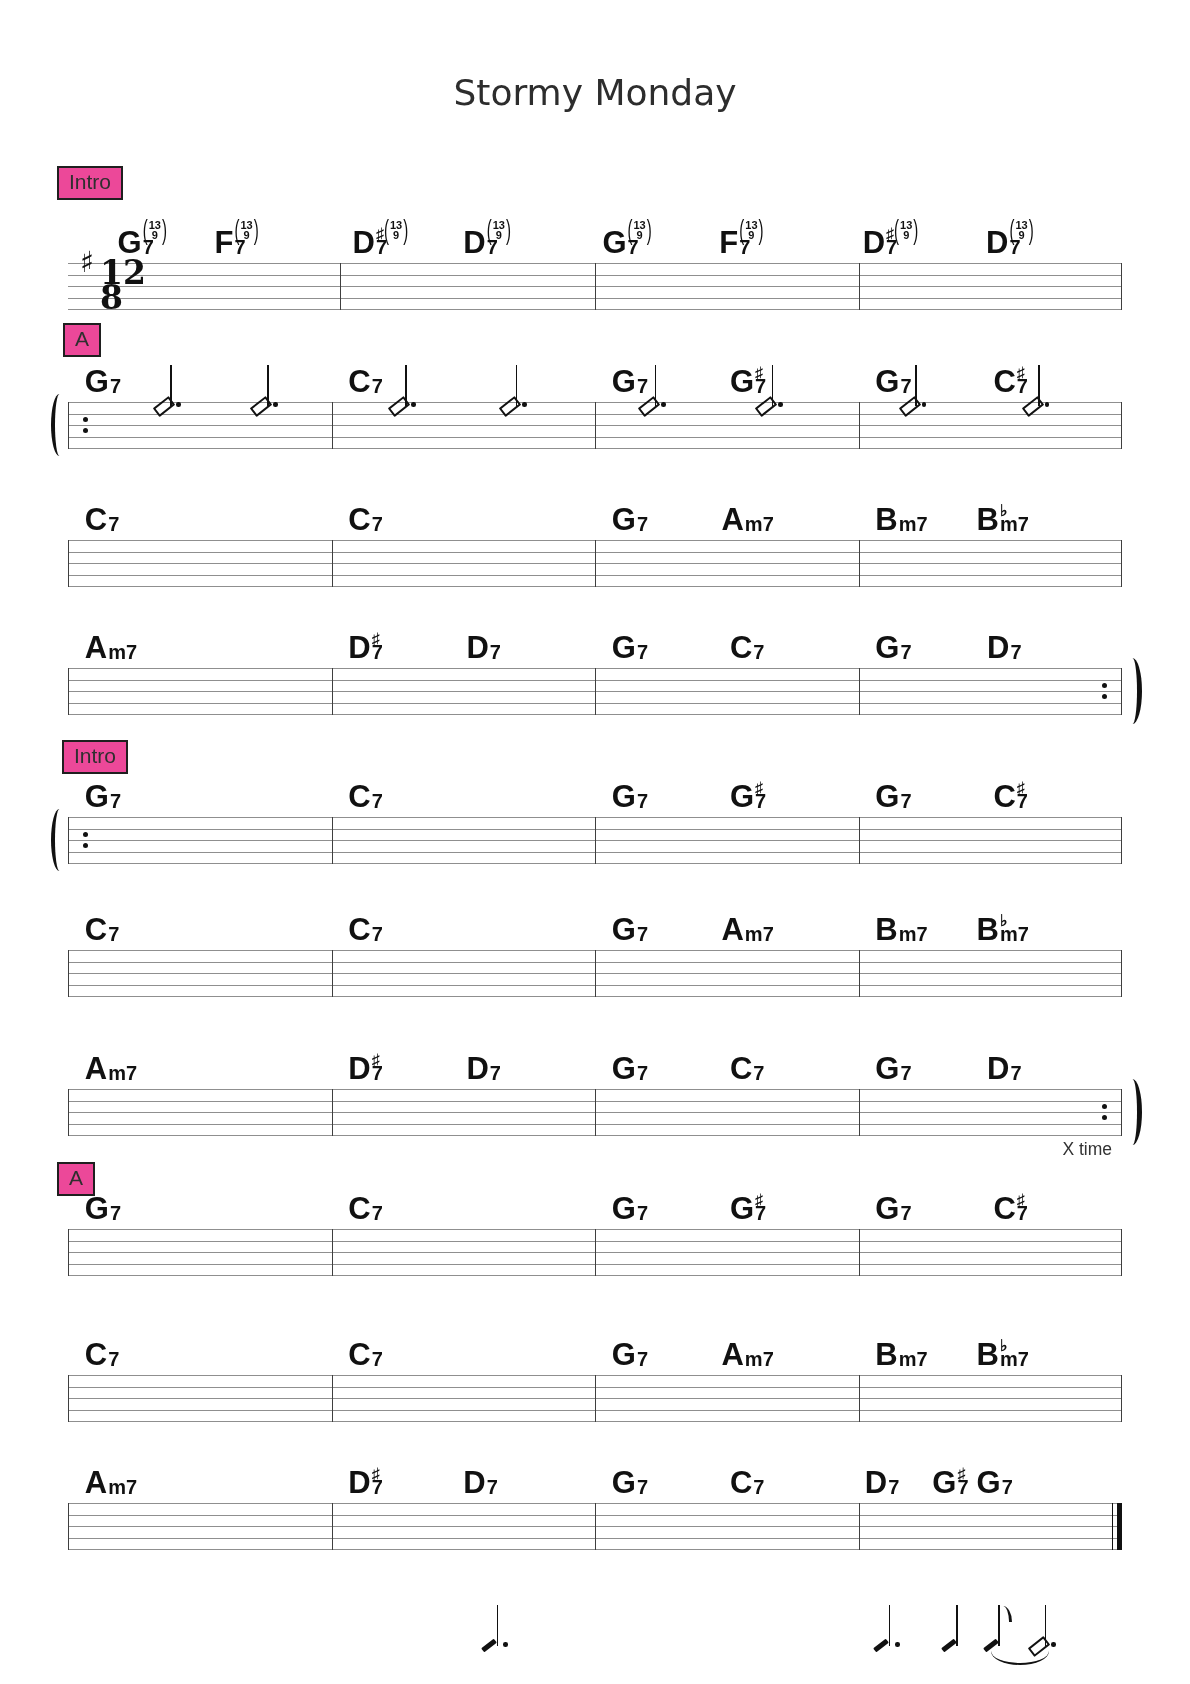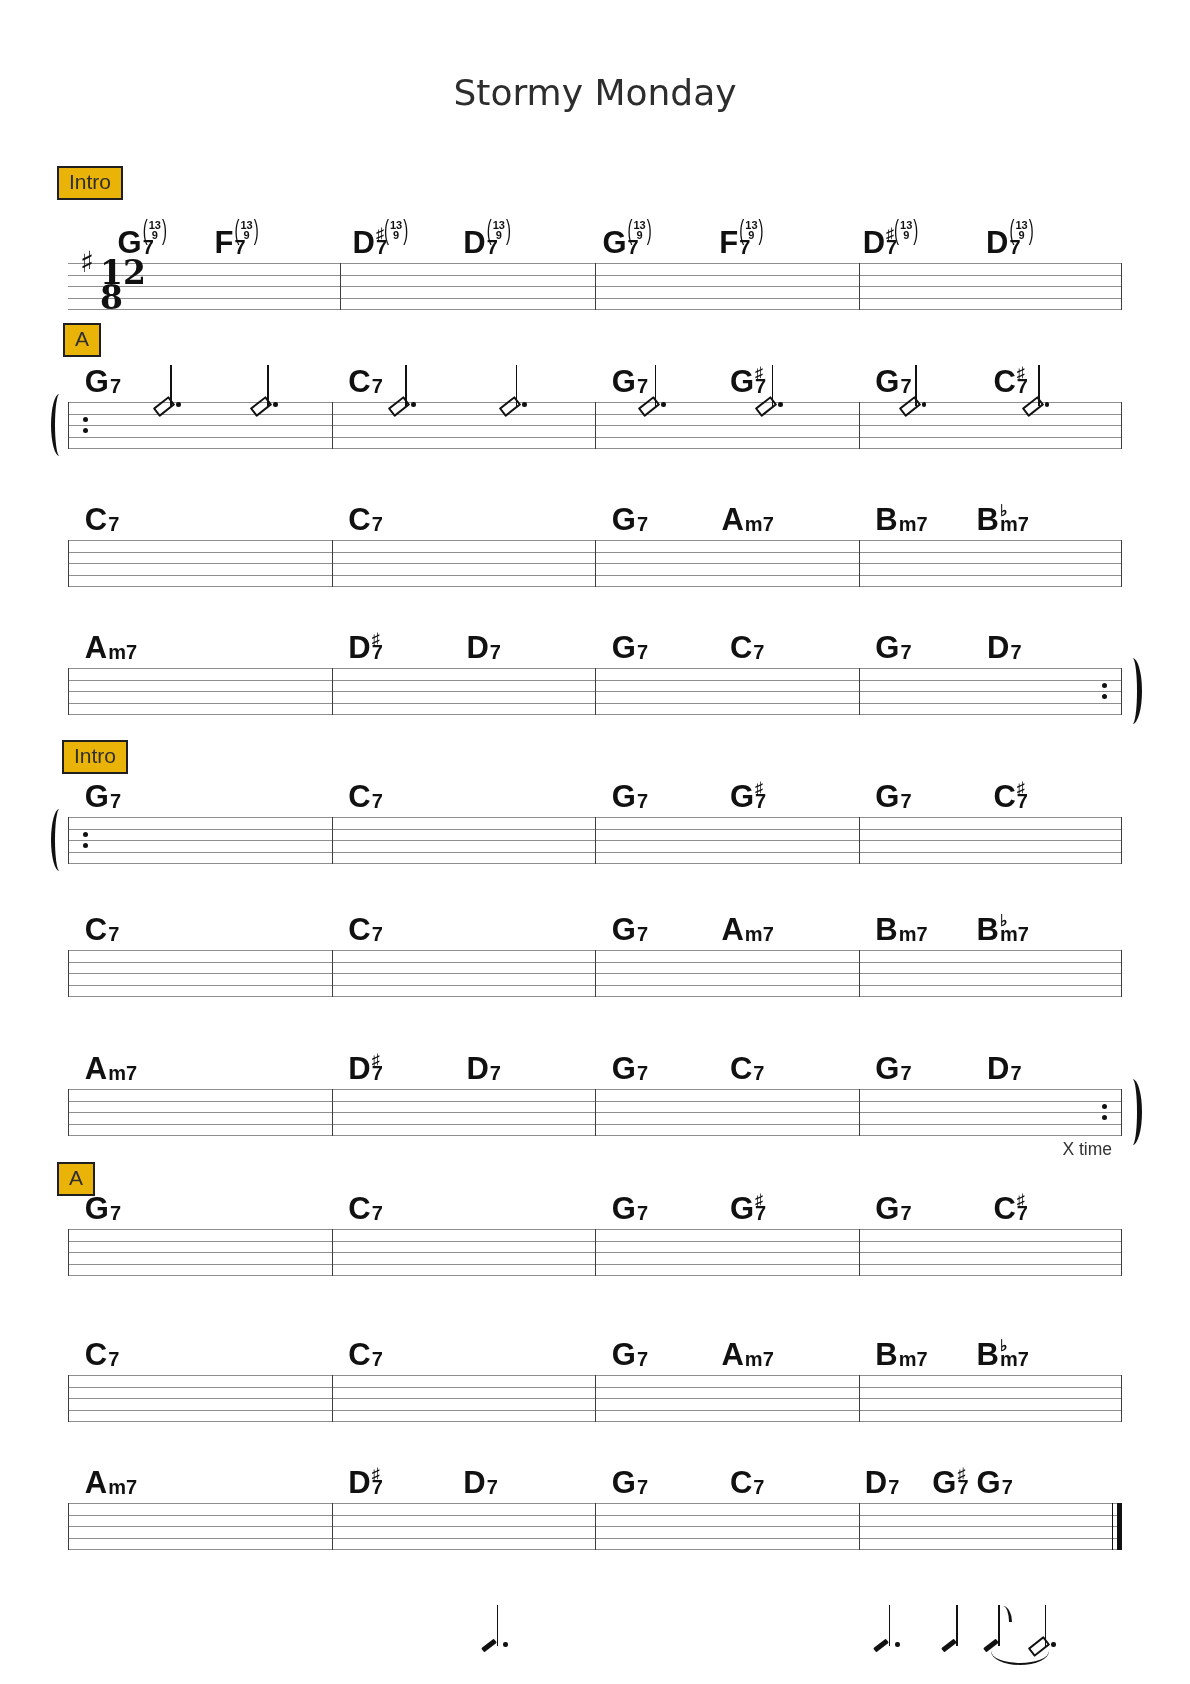--- a/index.html
+++ b/index.html
@@ -4,21 +4,21 @@
 <style>
   html,body{margin:0;padding:0;background:#fff;}
   .sheet{position:relative;width:1190px;height:1684px;background:#fff;overflow:hidden;
          font-family:"Liberation Sans",sans-serif;}
   .title{position:absolute;top:72px;left:0;right:0;text-align:center;
          font-family:"DejaVu Sans",sans-serif;font-size:36px;font-weight:400;color:#2d2d2d;}
   .footer{position:absolute;top:1610px;left:0;right:0;text-align:center;
           font-size:16.5px;color:#1a1a1a;}
   .footer .gap{display:inline-block;width:16px;}
   .system{position:absolute;left:68px;width:1054px;height:192px;}
-  .secbox{position:absolute;border:2.5px solid #1f1f1f;background:#eab308;color:#2f2f2f;
+  .secbox{position:absolute;border:2.5px solid #1f1f1f;background:#ec4899;color:#2f2f2f;
           font-size:21px;line-height:1.05;padding:3px 10px 5px 10px;z-index:3;}
   .staff{position:absolute;top:110px;left:0;right:0;height:47px;}
   .sline{position:absolute;left:0;right:0;height:1px;background:#8f8f8f;}
   .barline{position:absolute;top:0;width:1.2px;height:47px;background:#3f3f3f;}
   .bar-final-thin{position:absolute;top:0;right:9px;width:1.5px;height:47px;background:#111;}
   .bar-final-thick{position:absolute;top:0;right:0;width:5.5px;height:47px;background:#111;}
   .rep-open{position:absolute;left:-17px;top:102px;width:13px;height:62px;
             border-left:4.5px solid #111;border-radius:50%/50%;}
   .rep-close{position:absolute;right:-20px;top:100px;width:14px;height:66px;
              border-right:5px solid #111;border-radius:50%/50%;}

